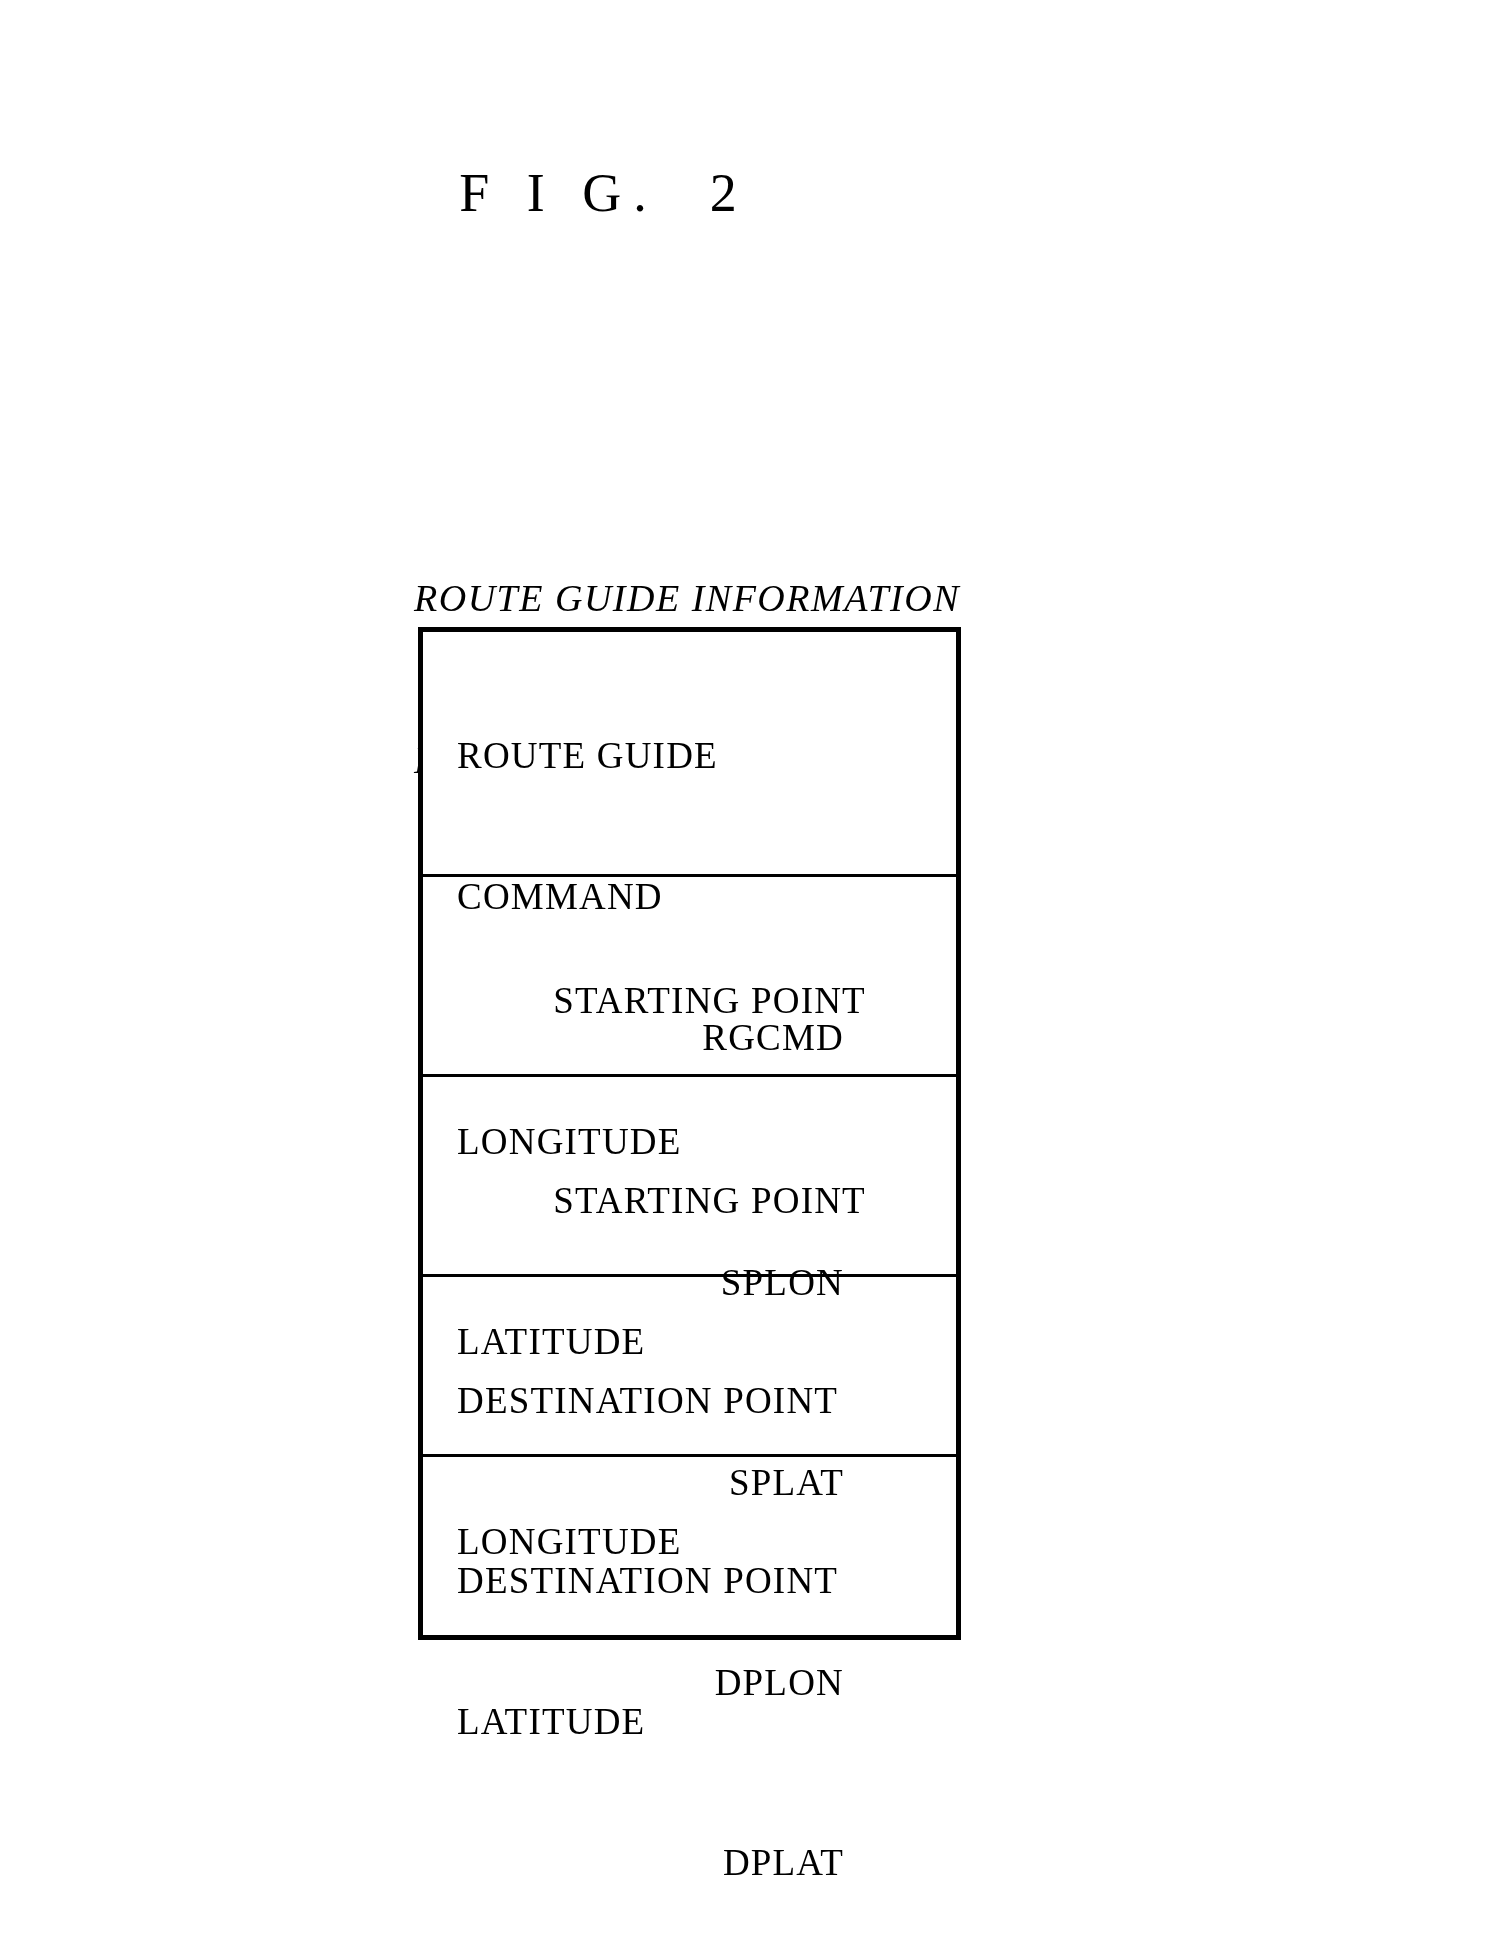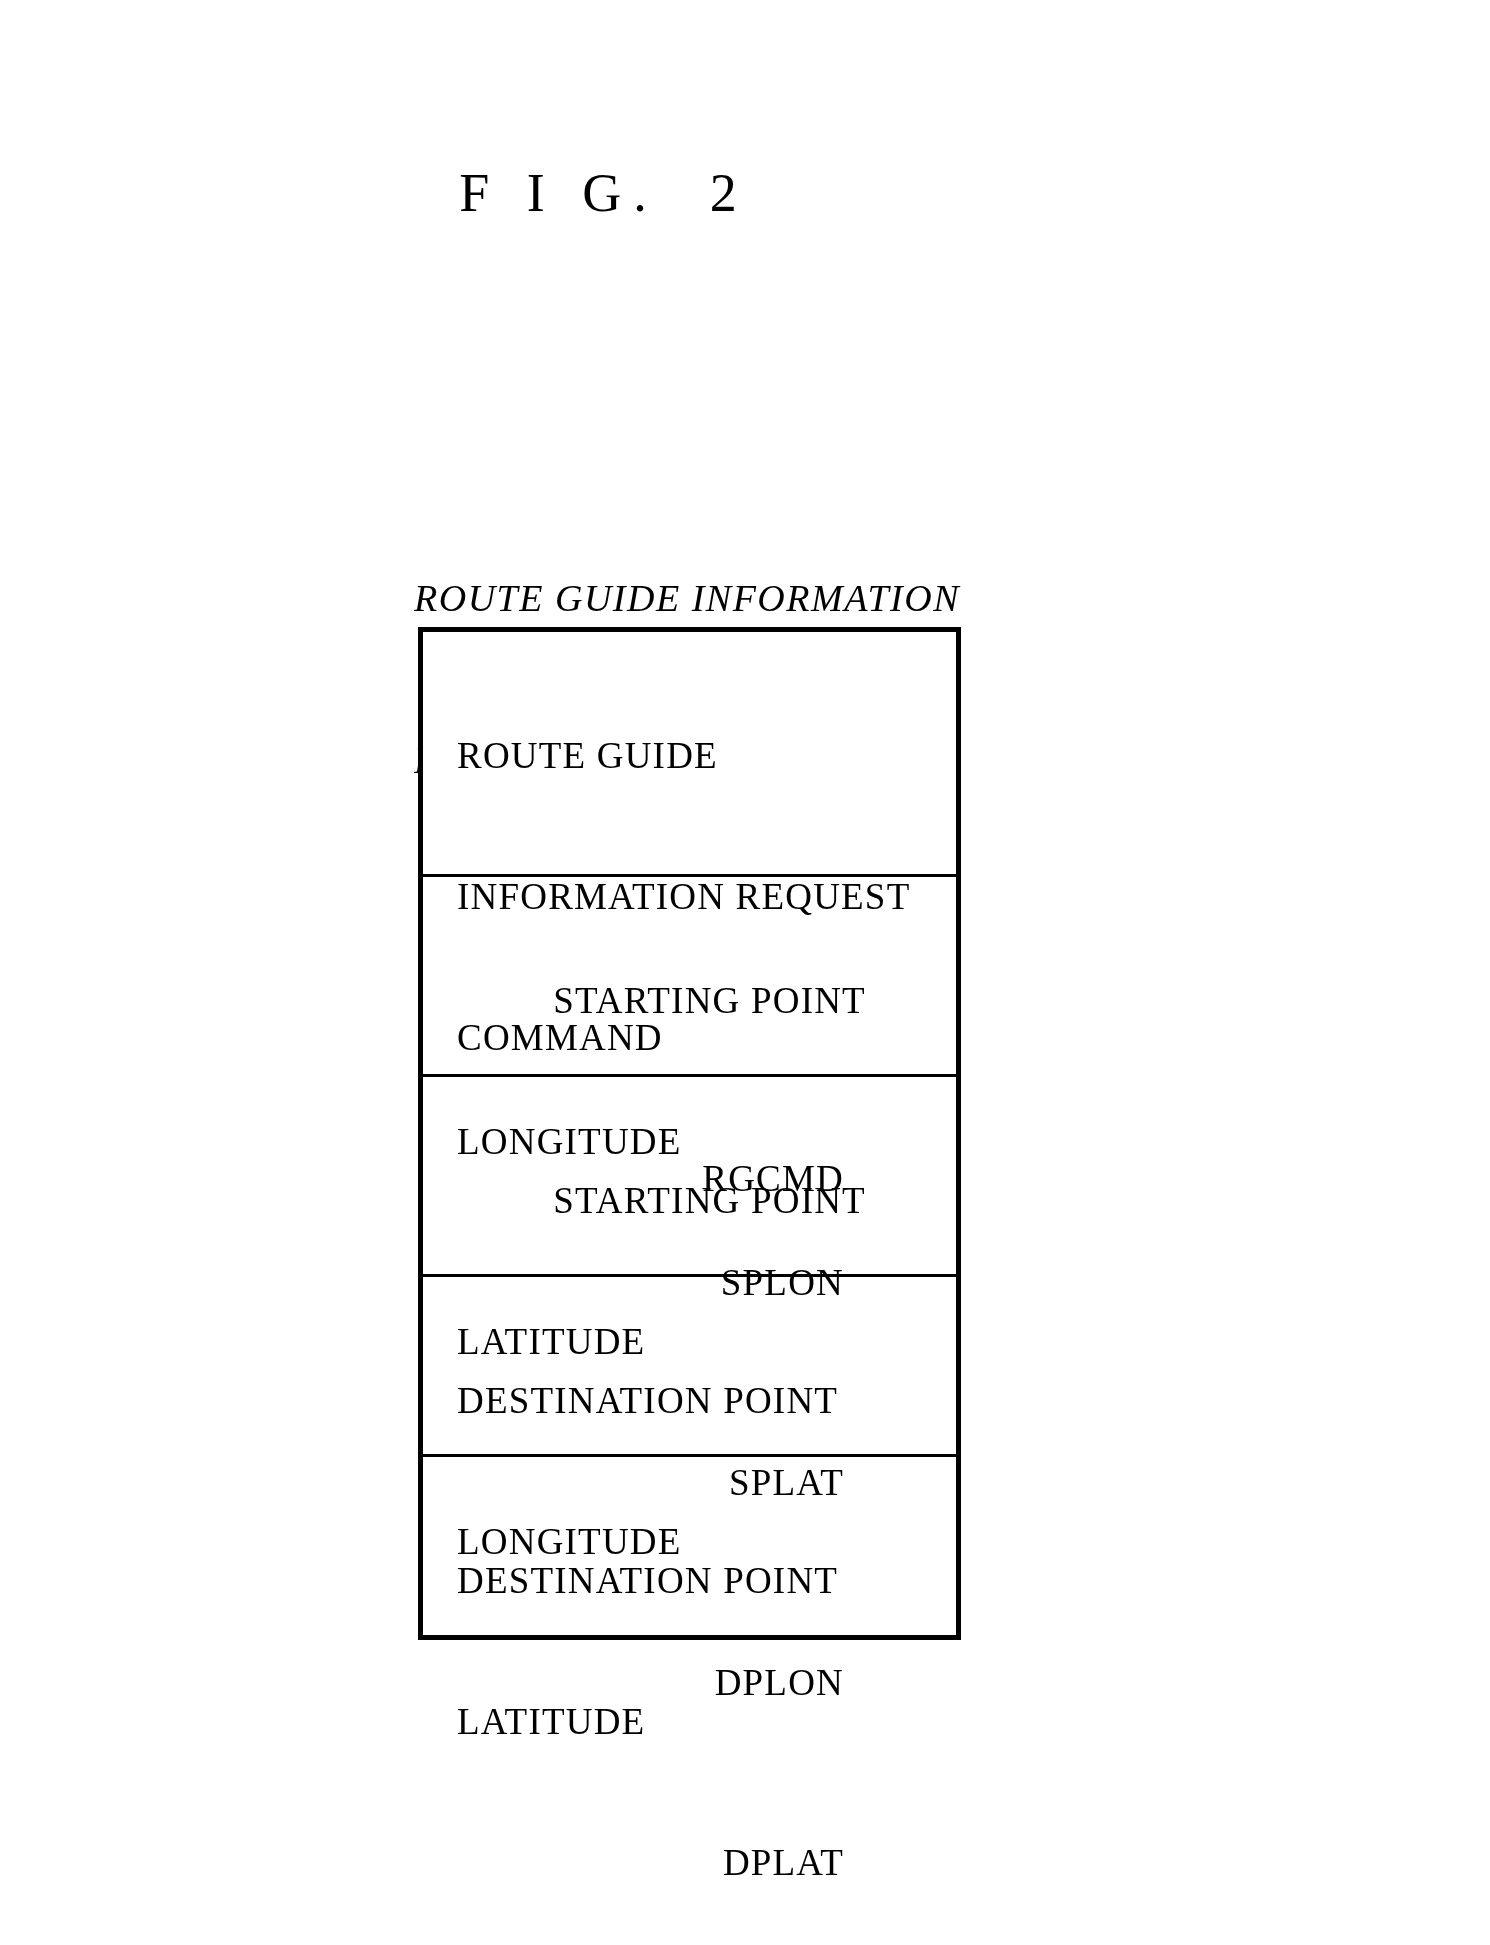--- a/index.html
+++ b/index.html
@@ -117,21 +117,20 @@
   <div class="caption">
     <span class="cap-line">ROUTE GUIDE INFORMATION</span>
     <span class="cap-line">REQUEST MESSAGE REQ</span>
   </div>
 
   <div class="msg-table">
 
     <div class="msg-row row-h1">
       <div class="row-lines">
         <span class="line-1 left-lean">ROUTE GUIDE</span>
-        <span class="line-2">INFORMATION REQUEST</span>
         <span class="line-2">COMMAND</span>
         <span class="line-3">RGCMD</span>
       </div>
     </div>
 
     <div class="msg-row row-h2">
       <div class="row-lines">
         <span class="line-1">STARTING POINT</span>
         <span class="line-2">LONGITUDE</span>
         <span class="line-3">SPLON</span>

